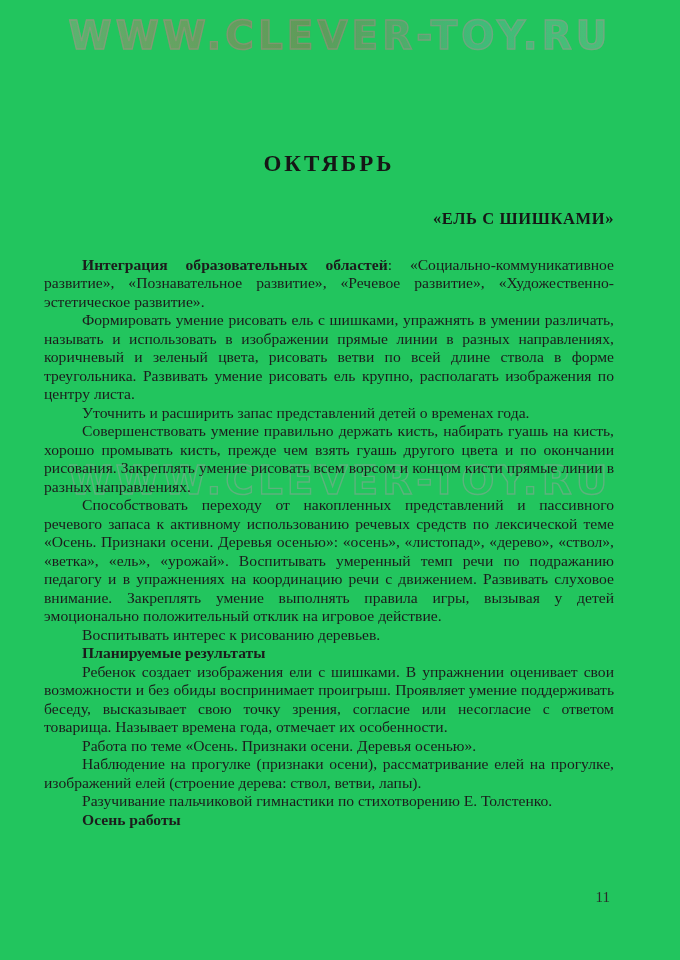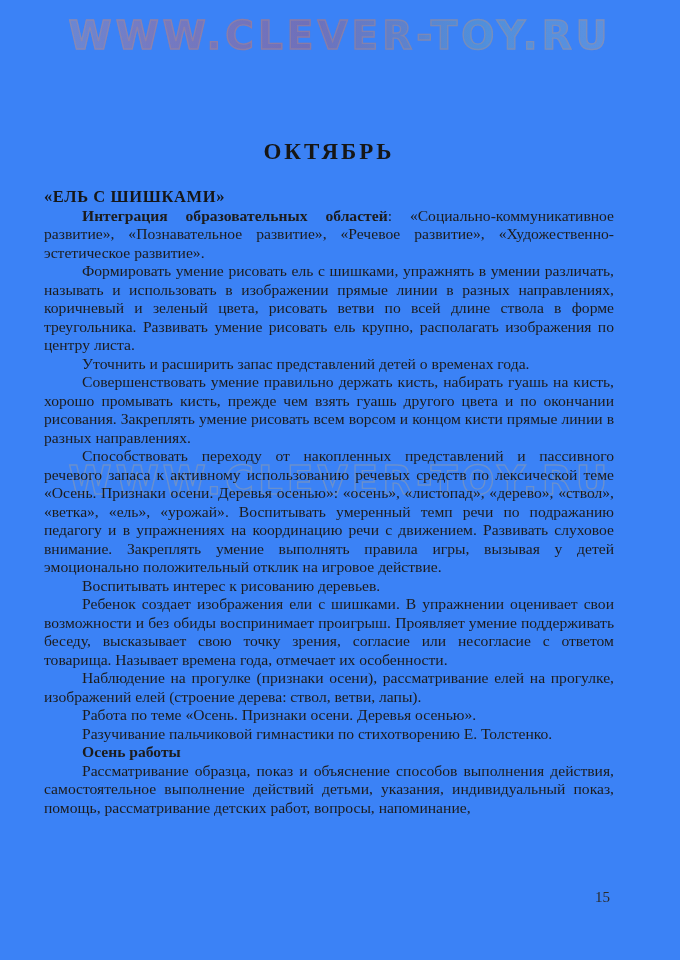--- a/index.html
+++ b/index.html
@@ -1,51 +1,51 @@
 <!DOCTYPE html>
 <html lang="ru"><head>
 <meta charset="utf-8">
 <style>
   html, body { margin: 0; padding: 0; background: #e8e8e8; }
   .page {
     position: relative;
     width: 680px;
     height: 960px;
     margin: 0 auto;
-    background: #3b82f6;
+    background: #22c55e;
     overflow: hidden;
     font-family: "Liberation Serif", "DejaVu Serif", serif;
     color: #1c1c1c;
   }
   .inner {
     position: absolute;
     left: 44px;
     right: 66px;
-    top: 0;
+    top: 12px;
   }
   .doc-title {
     margin: 140px 0 0 0;
     text-align: center;
     font-size: 23px;
     font-weight: bold;
     letter-spacing: 3px;
     line-height: 1;
     color: #161616;
   }
   .doc-subtitle {
-    margin: 26px 0 0 0;
-    text-align: left;
+    margin: 36px 0 0 0;
+    text-align: right;
     font-size: 16.5px;
     font-weight: bold;
     letter-spacing: 0.6px;
     line-height: 1;
     color: #161616;
   }
   .content {
-    margin-top: 1px;
+    margin-top: 28px;
     font-size: 15.6px;
     line-height: 18.5px;
     text-align: justify;
     hyphens: manual;
   }
   .content p {
     margin: 0;
     text-indent: 38px;
   }
   .head { font-weight: bold; }
@@ -113,32 +113,32 @@
       <p>Формировать умение рисовать ель с шишками, упражнять в умении раз­личать, называть и использовать в изображении прямые линии в разных на­правлениях, коричневый и зеленый цвета, рисовать ветви по всей длине ство­ла в форме треугольника. Развивать умение рисовать ель крупно, располагать изображения по центру листа.</p>
 
       <p>Уточнить и расширить запас представлений детей о временах года.</p>
 
       <p>Совершенствовать умение правильно держать кисть, набирать гуашь на кисть, хорошо промывать кисть, прежде чем взять гуашь другого цвета и по окончании рисования. Закреплять умение рисовать всем ворсом и концом ки­сти прямые линии в разных направлениях.</p>
 
       <p>Способствовать переходу от накопленных представлений и пассивного речевого запаса к активному использованию речевых средств по лексической теме «Осень. Признаки осени. Деревья осенью»: «осень», «листопад», «дере­во», «ствол», «ветка», «ель», «урожай». Воспитывать умеренный темп речи по подражанию педагогу и в упражнениях на координацию речи с движением. Развивать слуховое внимание. Закреплять умение выполнять правила игры, вызывая у детей эмоционально положительный отклик на игровое действие.</p>
 
       <p>Воспитывать интерес к рисованию деревьев.</p>
 
+      <p class="head">Планируемые результаты</p>
 
       <p>Ребенок создает изображения ели с шишками. В упражнении оценивает свои возможности и без обиды воспринимает проигрыш. Проявляет умение поддерживать беседу, высказывает свою точку зрения, согласие или несогла­сие с ответом товарища. Называет времена года, отмечает их особенности.</p>
 
 
+      <p>Работа по теме «Осень. Признаки осени. Деревья осенью».</p>
+
       <p>Наблюдение на прогулке (признаки осени), рассматривание елей на про­гулке, изображений елей (строение дерева: ствол, ветви, лапы).</p>
-
-      <p>Работа по теме «Осень. Признаки осени. Деревья осенью».</p>
 
       <p>Разучивание пальчиковой гимнастики по стихотворению Е. Толстенко.</p>
 
       <p class="head">Осень работы</p>
 
-      <p>Рассматривание образца, показ и объяснение способов выполнения дейст­вия, самостоятельное выполнение действий детьми, указания, индивидуаль­ный показ, помощь, рассматривание детских работ, вопросы, напоминание,</p>
 
     </div>
   </div>
 
-  <div class="page-number">15</div>
+  <div class="page-number">11</div>
 
 </div>
 
 </body></html>

